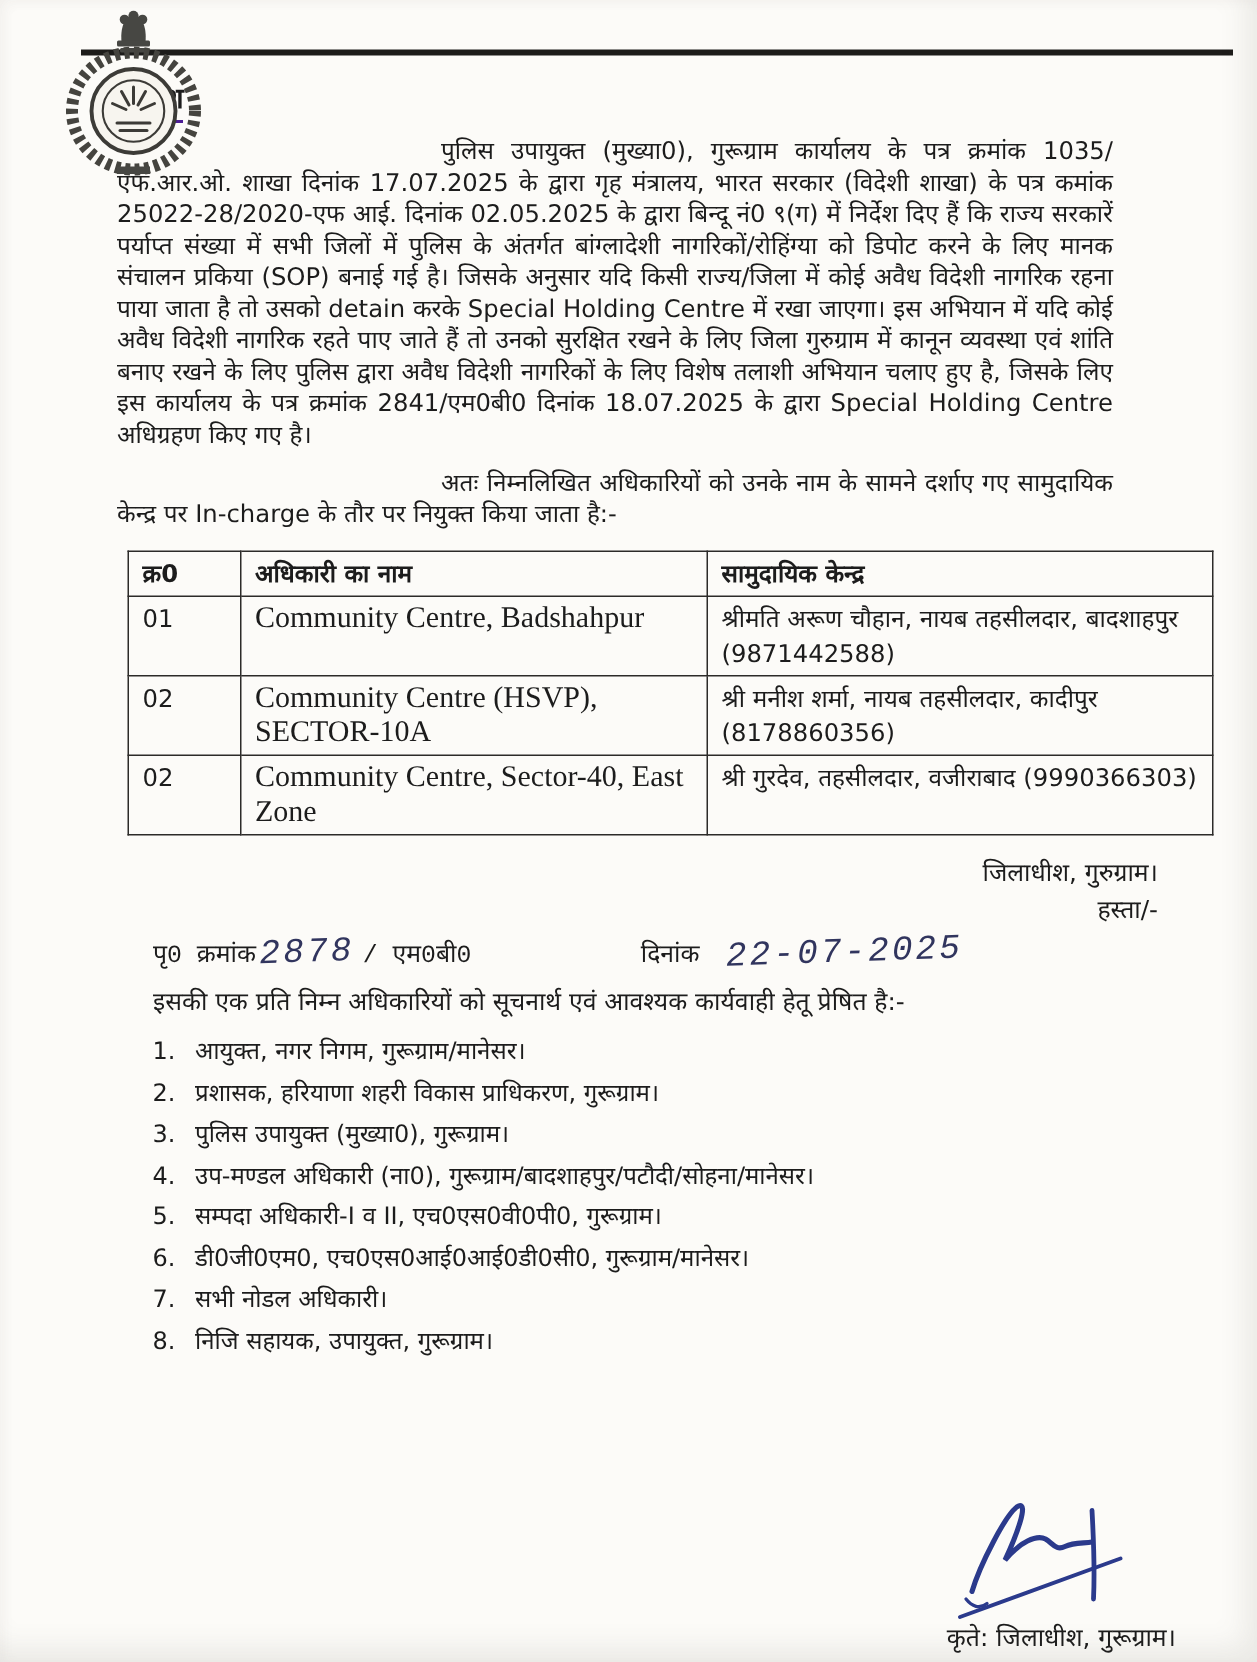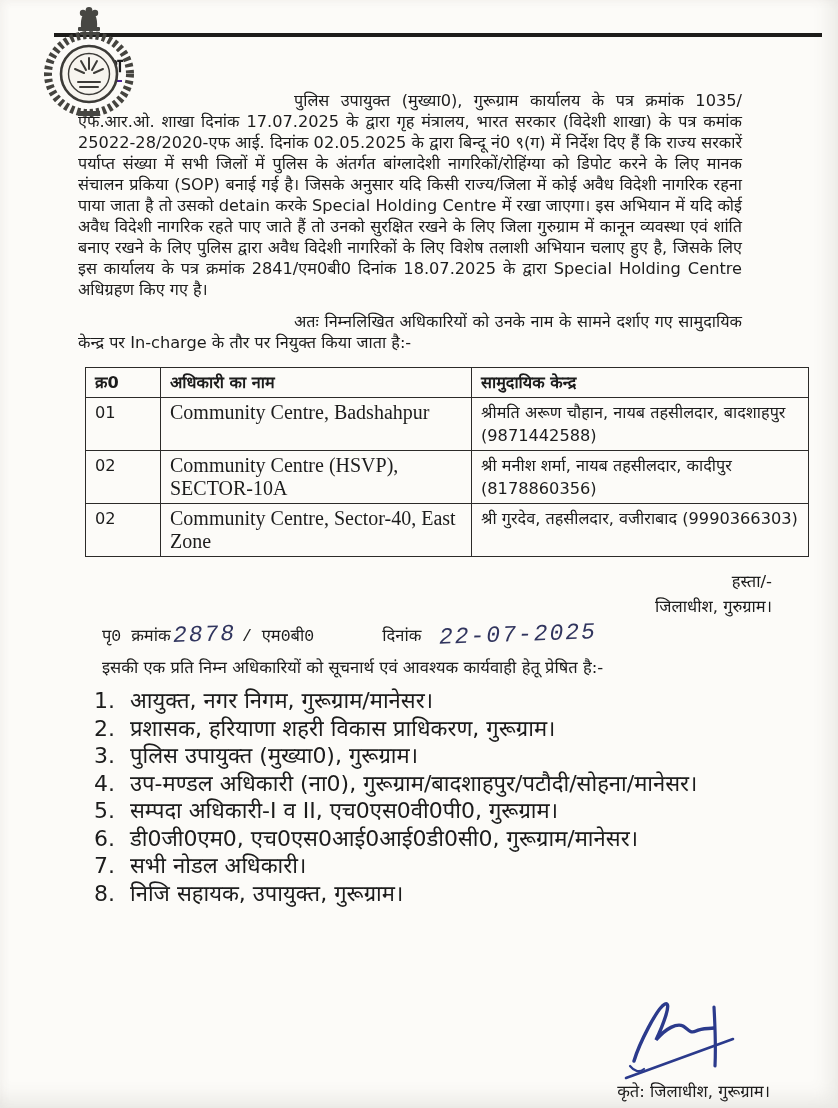--- a/index.html
+++ b/index.html
@@ -47,31 +47,31 @@
 
   
   .sign-block{margin:12px 66px 0 0;text-align:right;font-size:16.5px;line-height:25px;}
 
   
   .endorse{margin:4px 60px 0 102px;font-size:16.5px;}
   .endorse-line{display:flex;align-items:baseline;font-family:Liberation Mono, monospace;}
   .hand{font-style:italic;color:#31355e;font-size:23px;letter-spacing:2px;
         transform:rotate(-2deg);display:inline-block;line-height:1;}
   .hand-num{margin:0 6px 0 2px;}
-  .date-label{margin-left:68px;}
+  .date-label{margin-left:113px;}
   .hand-date{margin-left:18px;}
   .copy-line{margin-top:8px;}
 
   
-  ol.recipients{margin:9px 0 0 122px;padding:0;font-size:22px;line-height:27.5px;
+  ol.recipients{margin:9px 0 0 122px;padding:0;font-size:16px;line-height:27.5px;
                 list-style-position:outside;}
   ol.recipients li{padding-left:8px;}
 
   
-  .footer-sig{position:absolute;right:68px;bottom:6px;text-align:right;}
+  .footer-sig{position:absolute;right:54px;bottom:6px;text-align:right;}
   .footer-sig svg{display:block;margin:0 26px 0 auto;}
   .for-line{font-size:16.5px;margin-top:-4px;}
 </style>
 </head>
 <body>
 
 <div class="page">
 
   <div class="letterhead">
     <div class="emblem">
@@ -130,22 +130,22 @@
       </tr>
       <tr>
         <td>02</td>
         <td class="latin">Community Centre, Sector-40, East Zone</td>
         <td>श्री गुरदेव, तहसीलदार, वजीराबाद (9990366303)</td>
       </tr>
     </tbody>
   </table>
 
   <div class="sign-block">
+    <div>जिलाधीश, गुरुग्राम।</div>
     <div>हस्ता/-</div>
-    <div>जिलाधीश, गुरुग्राम।</div>
   </div>
 
   <div class="endorse">
     <div class="endorse-line">
       <span>पृ0 क्रमांक</span>
       <span class="hand hand-num">2878</span>
       <span>/ एम0बी0</span>
       <span class="date-label">दिनांक</span>
       <span class="hand hand-date">22-07-2025</span>
     </div>

